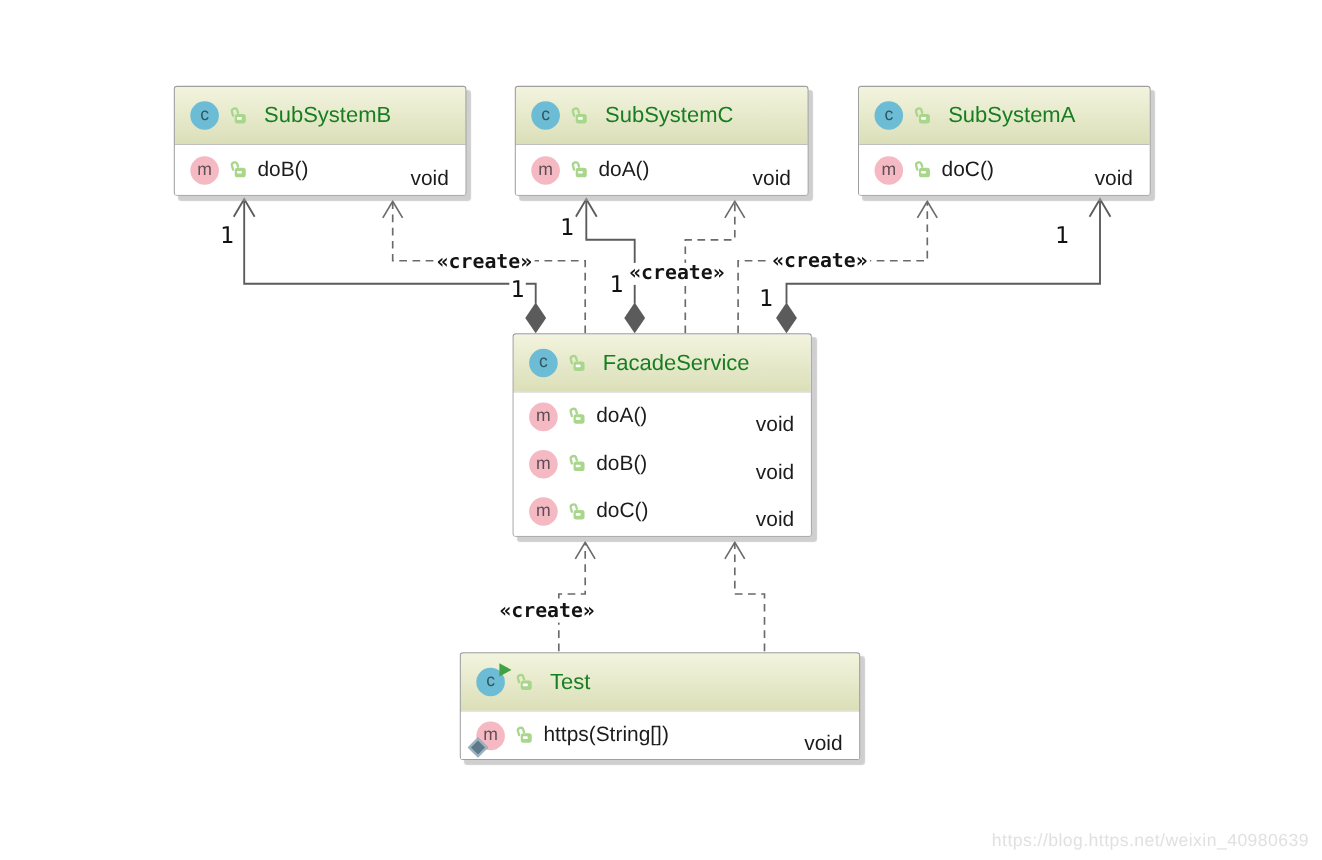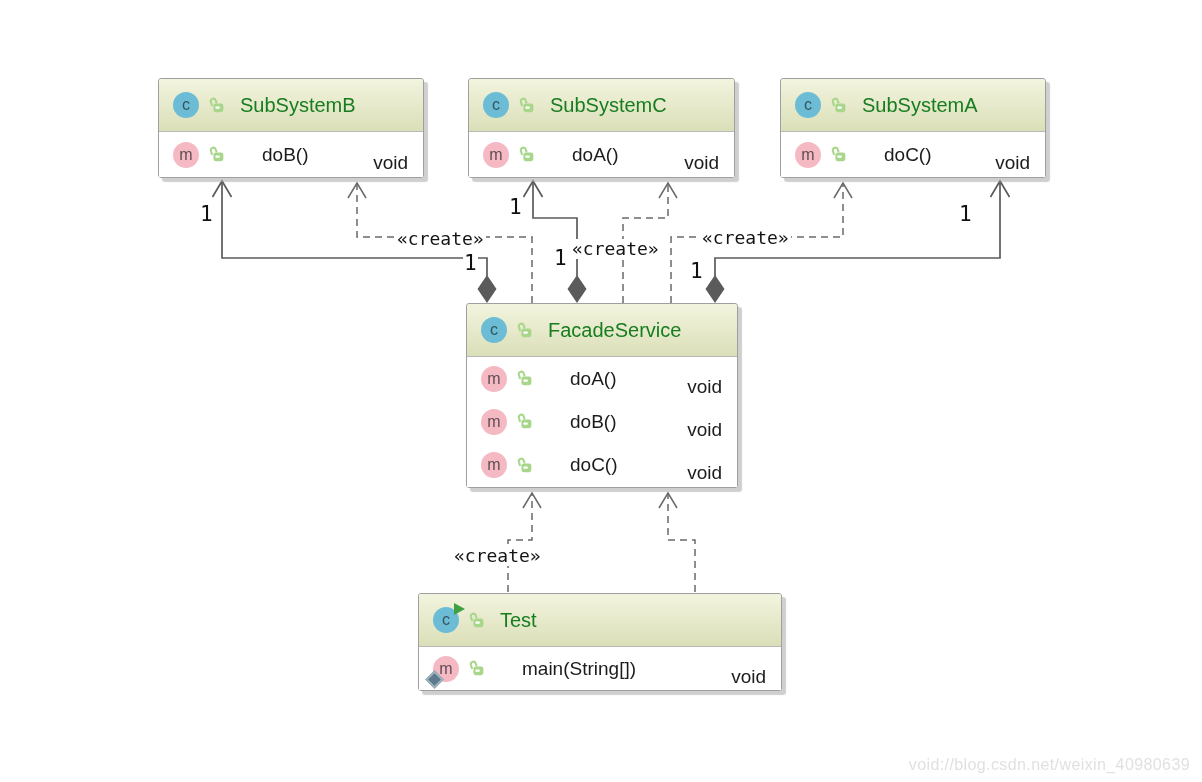--- a/index.html
+++ b/index.html
@@ -10,39 +10,39 @@
   
   .uml-class{position:absolute;z-index:2;display:flex;flex-direction:column;
              background:#ffffff;border:1px solid #9f9f9f;border-radius:3px;
              box-shadow:4px 4px 1px rgba(168,168,168,.55);box-sizing:border-box;}
   .uml-header{flex:0 0 52px;display:flex;align-items:center;gap:9px;padding:0 14px;
               background:linear-gradient(#F2F4DE,#DBDFB8);
               border-bottom:1px solid #b9b9b9;border-radius:3px 3px 0 0;}
   .uml-title{font-size:20px;font-weight:500;color:#177D20;margin-left:6px;white-space:nowrap;}
   .uml-row{flex:1;display:flex;align-items:center;gap:9px;padding:0 15px 0 14px;
            font-size:19px;color:#1c1c1c;background:#ffffff;}
-  .m-name{margin-left:28px;white-space:nowrap;}
+  .m-name{margin-left:0;white-space:nowrap;}
   .m-ret{margin-left:auto;white-space:nowrap;margin-top:16px;}
 
   
   .badge{position:relative;flex:none;width:26px;height:26px;border-radius:50%;
          display:flex;align-items:center;justify-content:center;
          font-size:16px;font-weight:500;line-height:1;}
   .badge-class{background:#6CBCD5;color:#33555e;}
   .badge-method{background:#F5B9C3;color:#5f4e53;}
   .run-tri{position:absolute;top:-4px;right:-6px;width:0;height:0;
            border-top:6px solid transparent;border-bottom:6px solid transparent;
            border-left:11px solid #3FA142;}
   .static-dia{position:absolute;left:-5px;bottom:-4px;width:9px;height:9px;
               background:#5C7A8C;border:2px solid #9fb3bd;transform:rotate(45deg);}
   .lock{flex:none;width:17px;height:17px;display:inline-flex;}
 
   
   .elabel{position:absolute;z-index:3;background:#ffffff;padding:0 2px;
-          font-family:"DejaVu Sans Mono",monospace;font-weight:400;font-size:18px;
+          font-family:"DejaVu Sans Mono",monospace;font-weight:700;font-size:18px;
           color:#141414;line-height:20px;white-space:nowrap;}
   .mult{position:absolute;z-index:3;background:#ffffff;padding:0 1px;
         font-family:"DejaVu Sans Mono",monospace;font-weight:400;font-size:21px;
         color:#111111;line-height:22px;}
 
   .watermark{position:absolute;right:12px;bottom:8px;z-index:4;font-size:16px;
              color:rgba(196,198,201,.55);letter-spacing:.4px;}
 </style>
 </head>
 <body>
@@ -244,31 +244,31 @@
         <span>m</span>
         <span class="static-dia"></span>
       </span>
       <span class="lock">
           <svg width="17" height="17" viewBox="0 0 17 17">
             <path d="M3.9 8.2 L2.9 4.8 A2.55 2.55 0 0 1 4.7 1.7 A2.55 2.55 0 0 1 7.8 3.5 L8.4 5.5" fill="none" stroke="#A8D68B" stroke-width="2.1" stroke-linecap="round"></path>
             <rect x="5.4" y="6.6" width="10" height="8.6" rx="2.4" fill="#A8D68B"></rect>
             <rect x="7.4" y="9.4" width="4.4" height="2.4" rx="0.7" fill="#ffffff"></rect>
           </svg>
         </span>
-      <span class="m-name">main(String[])</span>
+      <span class="m-name">https(String[])</span>
       <span class="m-ret">void</span>
     </div>
   </div>
 
   <div class="elabel" style="left:395px;top:229px;">«create»</div>
   <div class="elabel" style="left:570px;top:239px;">«create»</div>
   <div class="elabel" style="left:700px;top:228px;">«create»</div>
   <div class="elabel" style="left:452px;top:546px;">«create»</div>
 
   <div class="mult" style="left:199px;top:203px;">1</div>
   <div class="mult" style="left:508px;top:196px;">1</div>
   <div class="mult" style="left:958px;top:203px;">1</div>
   <div class="mult" style="left:463px;top:252px;">1</div>
   <div class="mult" style="left:553px;top:247px;">1</div>
   <div class="mult" style="left:689px;top:260px;">1</div>
 
-  <div class="watermark">void://blog.csdn.net/weixin_40980639</div>
+  <div class="watermark">https://blog.https.net/weixin_40980639</div>
 </div>
 
 </body></html>

